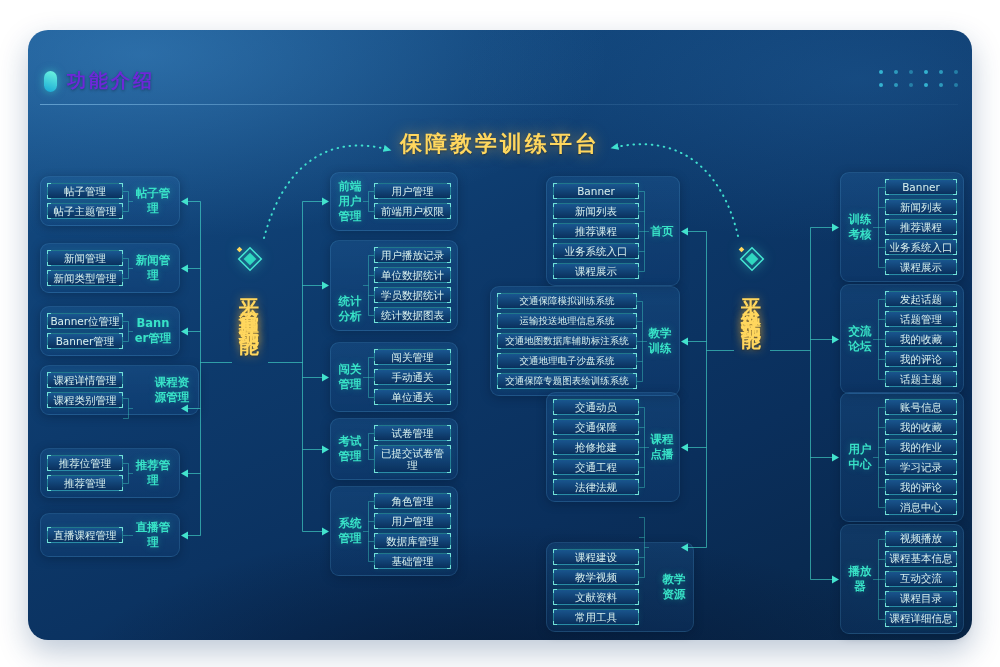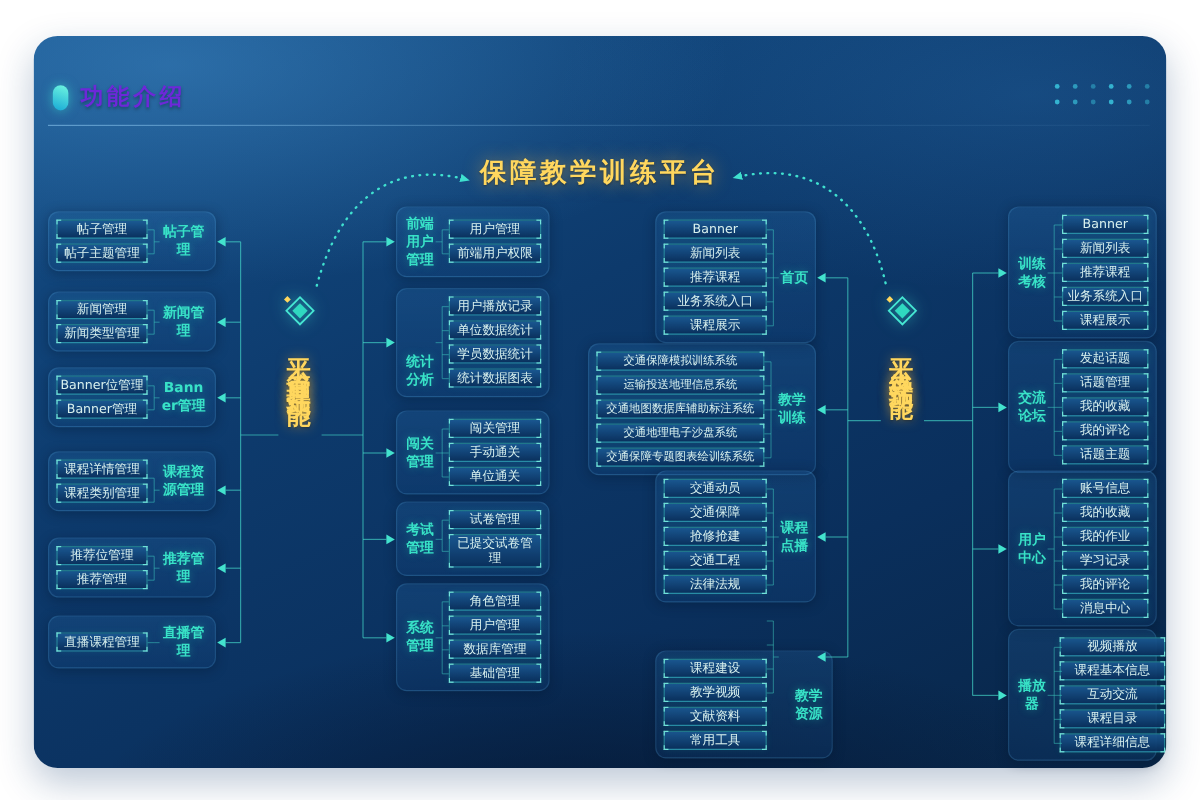--- a/index.html
+++ b/index.html
@@ -297,21 +297,21 @@
       </div>
       <div class="glabel" style="width: 40px;">新闻管理</div>
     </div>
     <div class="group" style="left: 40px; top: 306px; width: 140px;">
       <div class="items" style="width: 76px;">
         <div class="item">Banner位管理</div>
         <div class="item">Banner管理</div>
       </div>
       <div class="glabel" style="width: 40px;">Banner管理</div>
     </div>
-    <div class="group" style="left: 40px; top: 376px; width: 140px;">
+    <div class="group" style="left: 40px; top: 365px; width: 159px;">
       <div class="items" style="width: 76px;">
         <div class="item">课程详情管理</div>
         <div class="item">课程类别管理</div>
       </div>
       <div class="glabel" style="width: 40px;">课程资源管理</div>
     </div>
     <div class="group" style="left: 40px; top: 448px; width: 140px;">
       <div class="items" style="width: 76px;">
         <div class="item">推荐位管理</div>
         <div class="item">推荐管理</div>
@@ -429,21 +429,21 @@
         <div class="item">账号信息</div>
         <div class="item">我的收藏</div>
         <div class="item">我的作业</div>
         <div class="item">学习记录</div>
         <div class="item">我的评论</div>
         <div class="item">消息中心</div>
       </div>
     </div>
     <div class="group" style="left: 840px; top: 524px; width: 124px;">
       <div class="glabel" style="width: 26px;">播放器</div>
-      <div class="items" style="width: 88px;">
+      <div class="items" style="width: 72px; font-family: Liberation Mono, monospace;">
         <div class="item">视频播放</div>
         <div class="item">课程基本信息</div>
         <div class="item">互动交流</div>
         <div class="item">课程目录</div>
         <div class="item">课程详细信息</div>
       </div>
     </div>
   </div>
 
 </body></html>

